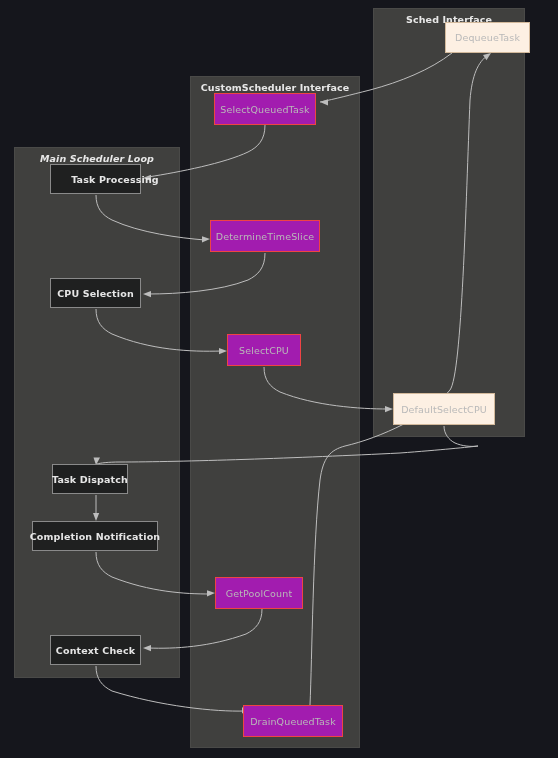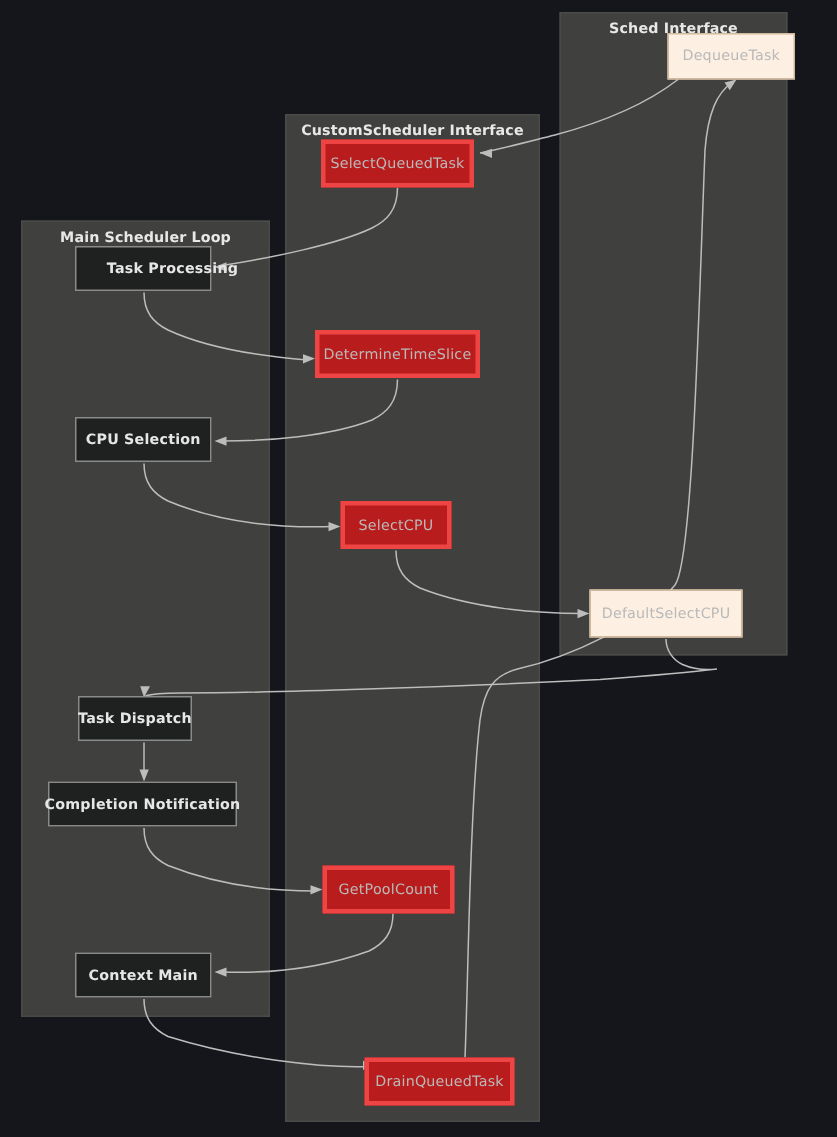--- a/index.html
+++ b/index.html
@@ -39,22 +39,22 @@
     white-space:nowrap;
     text-align:left;
   }
   .node.dark{
     background:#1f2020;
     border:1px solid #8a8a8a;
     color:#e6e6e6;
     font-weight:bold;
   }
   .node.blue{
-    background:#b91c1c;
-    border:3px solid #ef4444;
+    background:#a21caf;
+    border:1px solid #ef4444;
     color:#b9b9b9;
   }
   .node.cream{
     background:#fdf0e3;
     border:1px solid #d3b99b;
     color:#b9b9b9;
   }
   svg.edges{
     position:absolute;left:0;top:0;
     width:558px;height:758px;
@@ -74,21 +74,21 @@
 <div id="canvas">
 
   <div class="sg" style="left:373px;top:8px;width:152px;height:429px;">
     <div class="sg-title">Sched Interface</div>
   </div>
 
   <div class="sg" style="left:190px;top:76px;width:170px;height:672px;">
     <div class="sg-title">CustomScheduler Interface</div>
   </div>
 
-  <div class="sg" style="left:14px;top:147px;width:166px;height:531px;">
+  <div class="sg" style="left:14px;top:147px;width:166px;height:531px;font-style:italic;">
     <div class="sg-title">Main Scheduler Loop</div>
   </div>
 
   <svg class="edges" viewBox="0 0 558 758">
 
     <path d="M 452,53 C 430,70 400,82 370,90 C 350,95 335,99 320,102"></path>
     <polygon points="320,102 328,99.2 328,105.4"></polygon>
 
     <path d="M 265,125 C 265,140 258,147 248,152 C 225,163 180,172 148,177"></path>
     <polygon points="143,178 151,174.8 151,181"></polygon>
@@ -166,16 +166,16 @@
 
   <div class="node dark" style="left:52px;top:464px;width:76px;height:30px;">
     <span>Task Dispatch</span>
   </div>
 
   <div class="node dark" style="left:32px;top:521px;width:126px;height:30px;">
     <span>Completion Notification</span>
   </div>
 
   <div class="node dark" style="left:50px;top:635px;width:91px;height:30px;">
-    <span>Context Main</span>
+    <span>Context Check</span>
   </div>
 
 </div>
 
 </body></html>

